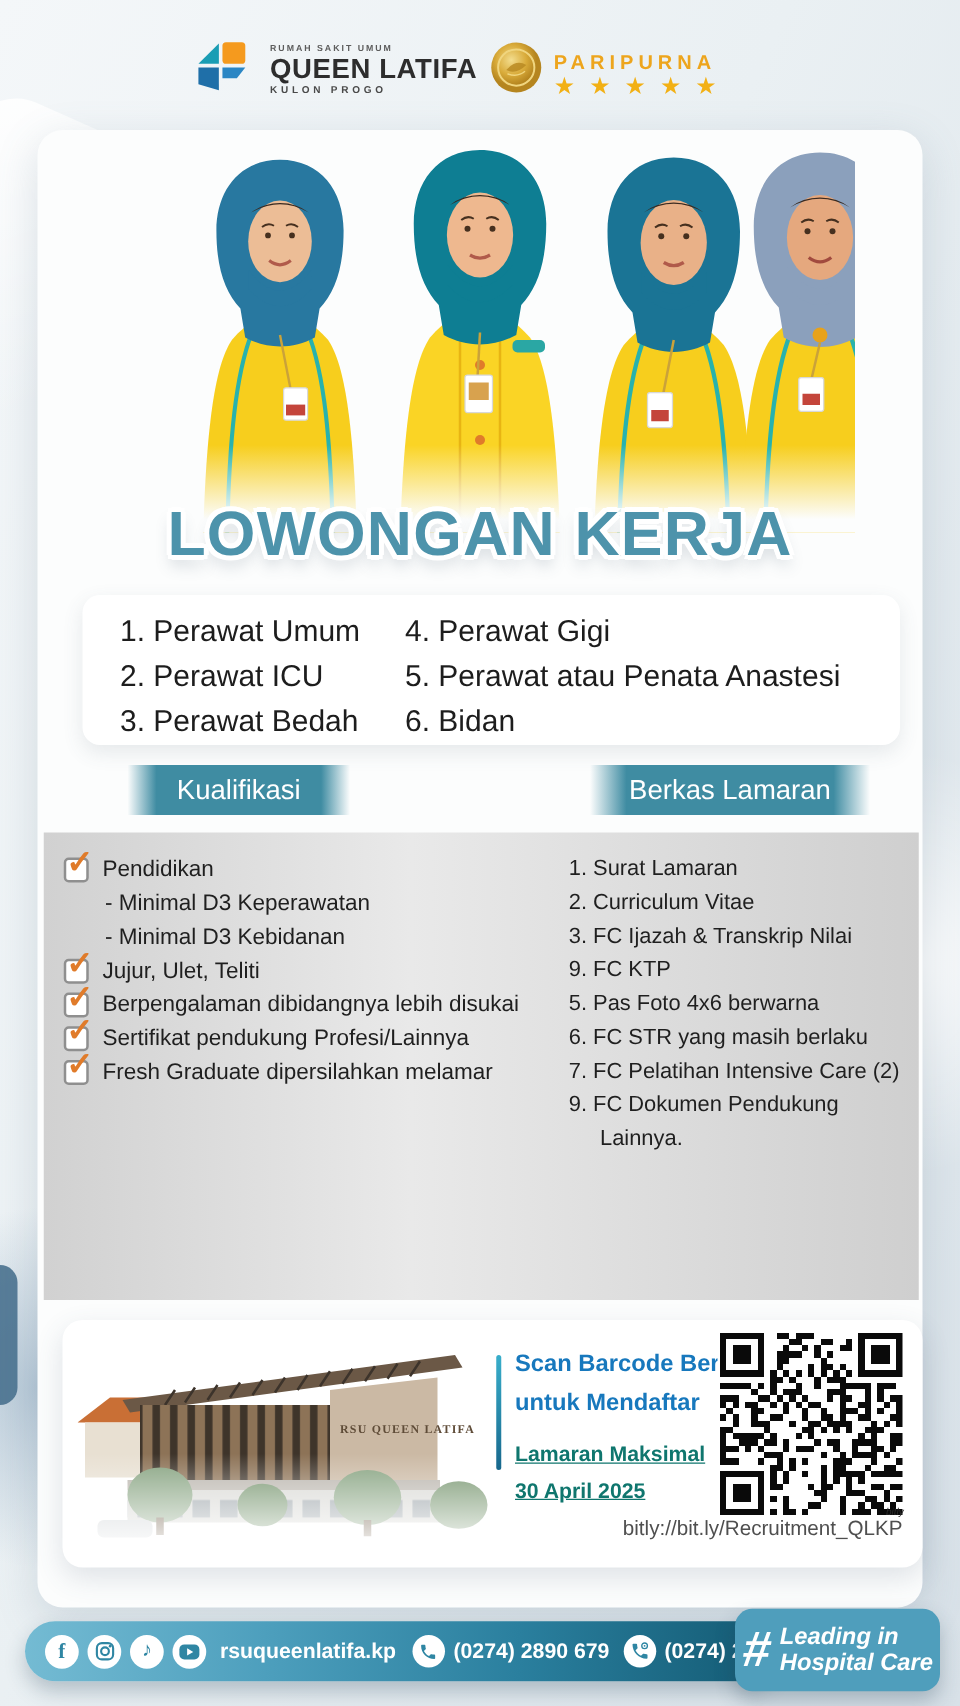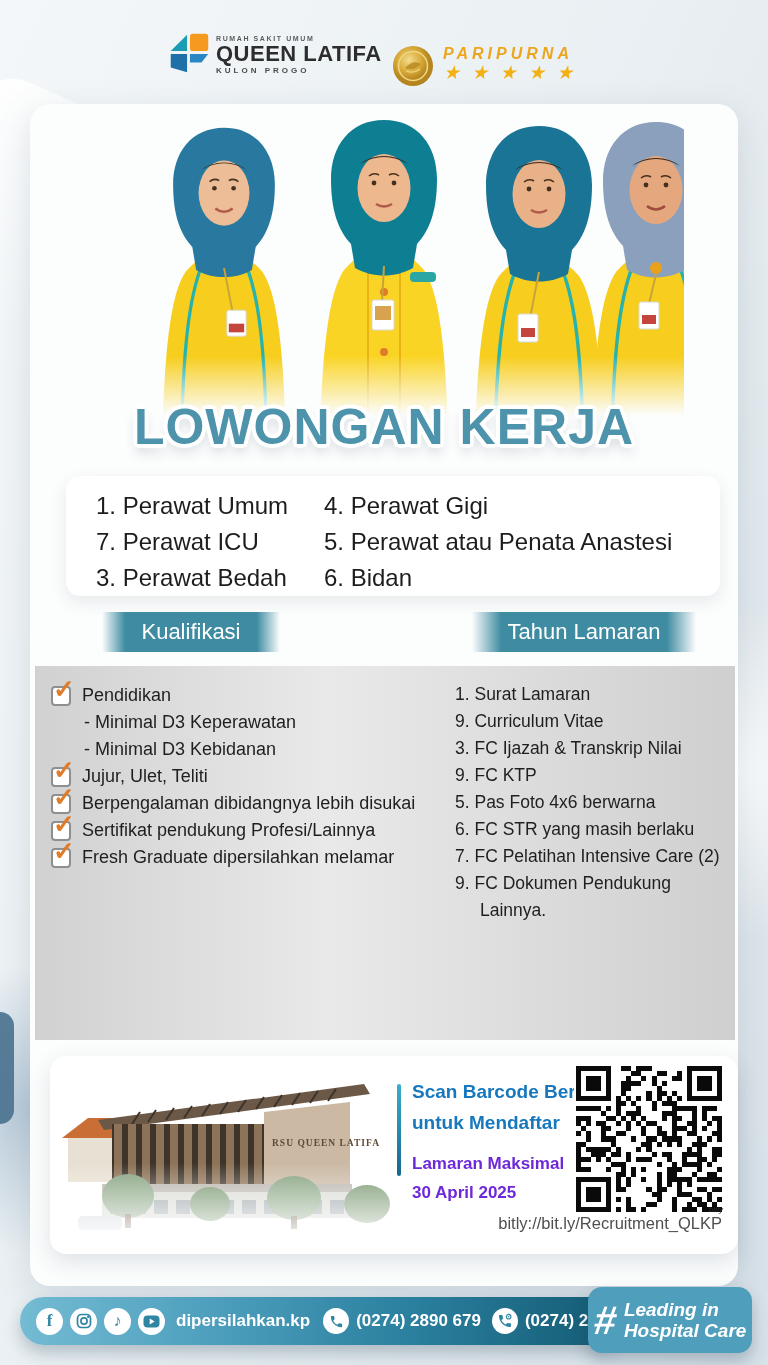--- a/index.html
+++ b/index.html
@@ -12,27 +12,27 @@
                background:linear-gradient(135deg, rgba(255,255,255,.95), rgba(255,255,255,0) 70%);
                transform:rotate(24deg); border-radius:40px; }
   .bg-blob-left { position:absolute; left:-90px; top:960px; width:240px; height:300px;
                background:radial-gradient(ellipse at center, rgba(96,134,168,.38), rgba(96,134,168,0) 68%); }
   .bg-notch { position:absolute; left:-10px; top:1012px; width:24px; height:112px;
                background:#49718f; border-radius:0 14px 14px 0; opacity:.9; }
   .bg-blob-right { position:absolute; right:-80px; top:600px; width:220px; height:340px;
                background:radial-gradient(ellipse at center, rgba(255,255,255,.85), rgba(255,255,255,0) 70%); }
 
   
-  .logo-group { position:absolute; left:164px; top:28px; display:flex; align-items:center; gap:2px; }
+  .logo-group { position:absolute; left:152px; top:28px; display:flex; align-items:center; gap:14px; }
   .logo-text { display:flex; flex-direction:column; }
   .logo-small-top { font-size:7px; letter-spacing:1.6px; font-weight:bold; color:#5c5c5c; }
   .logo-name { font-size:22px; font-weight:800; color:#2d2d2d; letter-spacing:.5px; line-height:24px; }
   .logo-small-bottom { font-size:8px; letter-spacing:3px; font-weight:bold; color:#4a4a4a; }
 
-  .paripurna-group { position:absolute; left:392px; top:45px; display:flex; align-items:flex-start; gap:9px;font-style:italic; }
+  .paripurna-group { position:absolute; left:392px; top:33px; display:flex; align-items:flex-end; gap:9px; }
   .paripurna-text { display:flex; flex-direction:column; }
   .paripurna-label { font-size:16px; font-weight:800; letter-spacing:4px; color:#eda51d; }
   .paripurna-stars { font-size:19px; letter-spacing:3px; color:#f2b014; line-height:20px; }
 
   
   .card { position:absolute; left:30px; top:104px; width:708px; height:1182px;
           background:#fcfdfd; border-radius:20px;
           box-shadow:0 10px 34px rgba(96,118,138,.20); }
 
   .nurses-photo { position:absolute; left:54px; top:6px; width:600px; height:316px; overflow:hidden; }
@@ -75,21 +75,21 @@
   .doc-item { line-height:27px; padding-left:25px; text-indent:-25px; }
 
   
   .cta-card { position:absolute; left:20px; top:952px; width:688px; height:198px;
           background:#ffffff; border-radius:16px; box-shadow:0 8px 22px rgba(70,90,110,.16); }
   .building { position:absolute; left:12px; top:8px; width:330px; height:180px; }
   .cta-divider { position:absolute; left:347px; top:28px; width:4px; height:92px; border-radius:2px;
           background:linear-gradient(#38aecb, #17678c); }
   .cta-text { position:absolute; left:362px; top:20px; width:178px; }
   .cta-scan { font-size:19px; font-weight:800; color:#1778bd; line-height:31px; white-space:nowrap; }
-  .cta-deadline { margin-top:11px; font-size:17px; font-weight:800; color:#6d28d9; line-height:29px; white-space:nowrap; }
+  .cta-deadline { margin-top:11px; font-size:17px; font-weight:800; color:#0f766e; line-height:29px; white-space:nowrap;text-decoration:underline; }
   .qr-box { position:absolute; left:524px; top:8px; width:150px; height:150px; background:#fff; }
   .qr-box svg { width:146px; height:146px; margin:2px; }
   .qr-provider { position:absolute; right:1px; bottom:0px; font-size:8px; font-style:italic; color:#2c2c2c; }
   .cta-url { position:absolute; right:16px; top:158px; font-size:16.5px; color:#4f4f4f; text-decoration:none; }
 
   
   .footer-bar { position:absolute; left:20px; top:1297px; width:600px; height:48px; border-radius:24px;
           background:linear-gradient(90deg,#74bbd3 0%, #4d9fbd 32%, #2a7f9e 66%, #135a73 100%);
           box-shadow:0 8px 16px rgba(40,70,90,.28);
           display:flex; align-items:center; padding:0 10px 0 16px; gap:7px; }
@@ -242,32 +242,32 @@
         </g>
       </svg>
       <div class="photo-fade"></div>
     </div>
 
     <div class="poster-title">LOWONGAN KERJA</div>
 
     <div class="jobs-box">
       <div class="jobs-col jobs-col1">
         <span class="job-item">1. Perawat Umum</span>
-        <span class="job-item">7. Perawat ICU</span>
+        <span class="job-item">2. Perawat ICU</span>
         <span class="job-item">3. Perawat Bedah</span>
       </div>
       <div class="jobs-col jobs-col2">
         <span class="job-item">4. Perawat Gigi</span>
         <span class="job-item">5. Perawat atau Penata Anastesi</span>
         <span class="job-item">6. Bidan</span>
       </div>
     </div>
 
     <div class="section-label label-qual">Kualifikasi</div>
-    <div class="section-label label-docs">Tahun Lamaran</div>
+    <div class="section-label label-docs">Berkas Lamaran</div>
 
     <div class="grey-panel">
 
       <div class="qual-list">
         <div class="qual-row">
           <span class="check"></span>
           <span class="qual-text">Pendidikan</span>
         </div>
         <div class="qual-sub">- Minimal D3 Keperawatan</div>
         <div class="qual-sub">- Minimal D3 Kebidanan</div>
@@ -284,21 +284,21 @@
           <span class="qual-text">Sertifikat pendukung Profesi/Lainnya</span>
         </div>
         <div class="qual-row">
           <span class="check"></span>
           <span class="qual-text">Fresh Graduate dipersilahkan melamar</span>
         </div>
       </div>
 
       <div class="docs-list">
         <div class="doc-item">1. Surat Lamaran</div>
-        <div class="doc-item">9. Curriculum Vitae</div>
+        <div class="doc-item">2. Curriculum Vitae</div>
         <div class="doc-item">3. FC Ijazah &amp; Transkrip Nilai</div>
         <div class="doc-item">9. FC KTP</div>
         <div class="doc-item">5. Pas Foto 4x6 berwarna</div>
         <div class="doc-item">6. FC STR yang masih berlaku</div>
         <div class="doc-item">7. FC Pelatihan Intensive Care (2)</div>
         <div class="doc-item">9. FC Dokumen Pendukung Lainnya.</div>
       </div>
     </div>
 
     <div class="cta-card">
@@ -757,21 +757,21 @@
     </span>
     <span class="social-circle">
         <span class="tiktok-glyph">♪</span>
       </span>
     <span class="social-circle">
       <svg width="17" height="13" viewBox="0 0 17 13">
         <rect x="0.5" y="0.5" width="16" height="12" rx="4" fill="#2f86a3"></rect>
         <polygon points="6.7,3.6 11.6,6.5 6.7,9.4" fill="#ffffff"></polygon>
       </svg>
     </span>
-    <span class="footer-handle">dipersilahkan.kp</span>
+    <span class="footer-handle">rsuqueenlatifa.kp</span>
     <span class="phone-circle">
       <svg width="15" height="15" viewBox="0 0 24 24">
         <path fill="#2f86a3" d="M6.62 10.79c1.44 2.83 3.76 5.14 6.59 6.59l2.2-2.2c.27-.27.67-.36 1.02-.24 1.12.37 2.33.57 3.57.57.55 0 1 .45 1 1V20c0 .55-.45 1-1 1-9.39 0-17-7.61-17-17 0-.55.45-1 1-1h3.5c.55 0 1 .45 1 1 0 1.25.2 2.45.57 3.57.11.35.03.74-.25 1.02l-2.2 2.2z"></path>
       </svg>
     </span>
     <span class="footer-phone">(0274) 2890 679</span>
     <span class="phone-circle">
       <svg width="16" height="16" viewBox="0 0 24 24">
         <path fill="#2f86a3" d="M6.62 10.79c1.44 2.83 3.76 5.14 6.59 6.59l2.2-2.2c.27-.27.67-.36 1.02-.24 1.12.37 2.33.57 3.57.57.55 0 1 .45 1 1V20c0 .55-.45 1-1 1-9.39 0-17-7.61-17-17 0-.55.45-1 1-1h3.5c.55 0 1 .45 1 1 0 1.25.2 2.45.57 3.57.11.35.03.74-.25 1.02l-2.2 2.2z"></path>
         <circle cx="17.5" cy="5.5" r="3.4" fill="none" stroke="#2f86a3" stroke-width="1.6"></circle>

